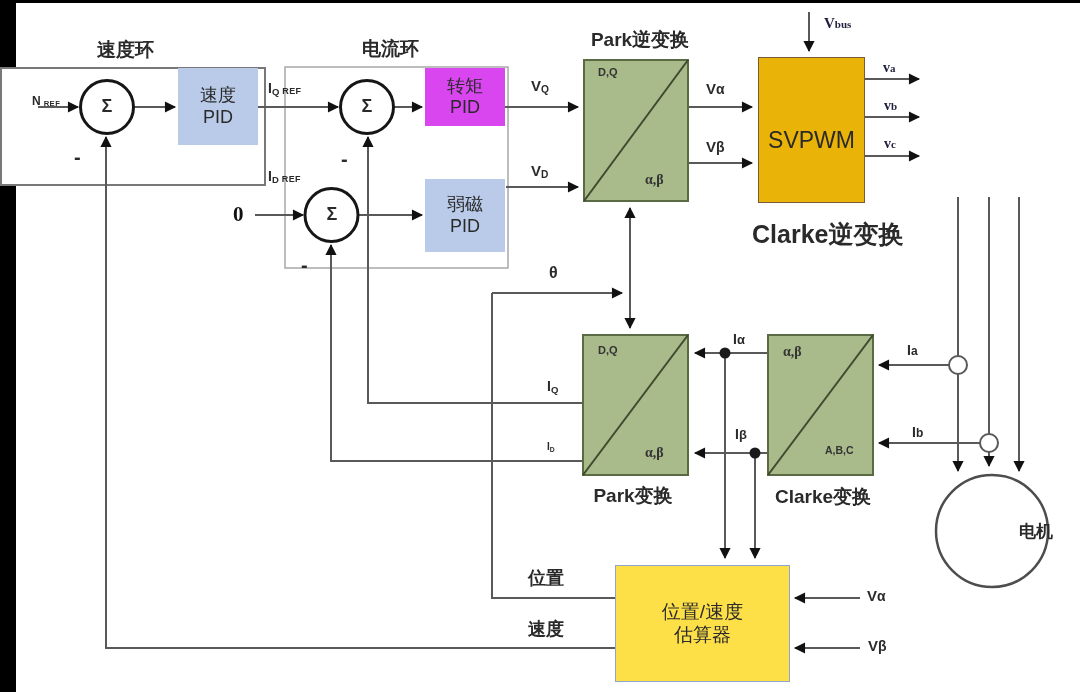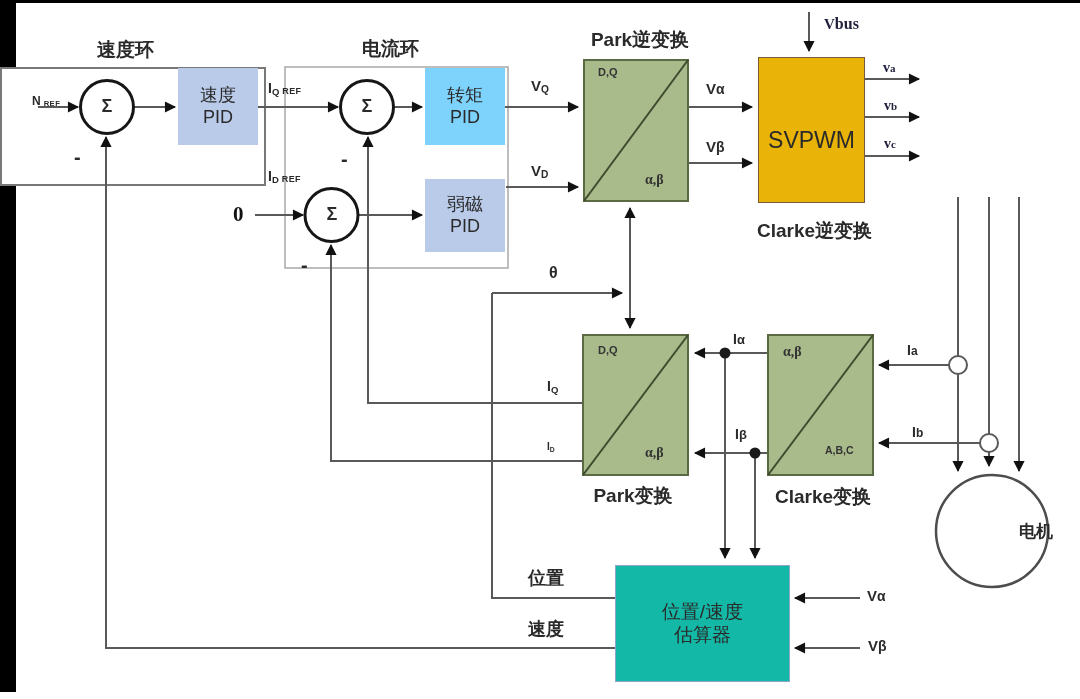--- a/index.html
+++ b/index.html
@@ -103,49 +103,49 @@
       <line x1="584" y1="201" x2="688" y2="60"></line>
       <line x1="583" y1="475" x2="688" y2="335"></line>
       <line x1="768" y1="475" x2="873" y2="335"></line>
     </g>
   </svg>
 
   <div class="box" style="left:178px;top:68px;width:80px;height:77px;background:#b9cbe9;font-size:18px;">
     <div>速度</div>
     <div>PID</div>
   </div>
-  <div class="box" style="left:425px;top:68px;width:80px;height:77px;background:#7dd3fc;font-size:18px;">
+  <div class="box" style="left:425px;top:68px;width:80px;height:58px;background:#d946ef;font-size:18px;">
     <div>转矩</div>
     <div>PID</div>
   </div>
   <div class="box" style="left:425px;top:179px;width:80px;height:73px;background:#b9cbe9;font-size:18px;">
     <div>弱磁</div>
     <div>PID</div>
   </div>
   <div class="box" style="left:758px;top:57px;width:107px;height:146px;background:#eab308;border:1.5px solid #7a5a3a;font-size:23px;justify-content:flex-end;padding-bottom:48px;box-sizing:border-box;">
     <div>SVPWM</div>
   </div>
-  <div class="box" style="left:615px;top:565px;width:173px;height:115px;background:#14b8a6;border:1px solid #8fa6cc;font-size:19px;">
+  <div class="box" style="left:615px;top:565px;width:173px;height:115px;background:#fde047;border:1px solid #8fa6cc;font-size:19px;">
     <div>位置/速度</div>
     <div>估算器</div>
   </div>
   <div class="lbl ctr" style="left:996px;top:520px;width:80px;font-size:17px;">电机</div>
 
   <div class="lbl ctr" style="left:92px;top:96px;width:30px;font-size:18px;">Σ</div>
   <div class="lbl ctr" style="left:352px;top:96px;width:30px;font-size:18px;">Σ</div>
   <div class="lbl ctr" style="left:317px;top:204px;width:30px;font-size:18px;">Σ</div>
 
   <div class="lbl" style="left:74px;top:146px;font-size:20px;font-weight:bold;">-</div>
   <div class="lbl" style="left:341px;top:148px;font-size:20px;font-weight:bold;">-</div>
   <div class="lbl" style="left:301px;top:254px;font-size:20px;font-weight:bold;">-</div>
 
   <div class="lbl ctr" style="left:68px;top:37px;width:115px;font-size:19px;">速度环</div>
   <div class="lbl ctr" style="left:333px;top:36px;width:115px;font-size:19px;">电流环</div>
   <div class="lbl ctr" style="left:580px;top:27px;width:120px;font-size:19px;">Park逆变换</div>
-  <div class="lbl ctr" style="left:752px;top:218px;width:125px;font-size:19px;">Clarke逆变换</div>
+  <div class="lbl ctr" style="left:752px;top:218px;width:125px;font-size:25px;">Clarke逆变换</div>
   <div class="lbl ctr" style="left:578px;top:483px;width:110px;font-size:19px;">Park变换</div>
   <div class="lbl ctr" style="left:763px;top:484px;width:120px;font-size:19px;">Clarke变换</div>
 
   <div class="lbl" style="left:598px;top:66px;font-size:11px;font-weight:bold;color:#333;">D,Q</div>
   <div class="lbl serifb" style="left:645px;top:172px;font-size:14px;color:#333;">α,β</div>
   <div class="lbl" style="left:598px;top:344px;font-size:11px;font-weight:bold;color:#333;">D,Q</div>
   <div class="lbl serifb" style="left:645px;top:445px;font-size:14px;color:#333;">α,β</div>
   <div class="lbl serifb" style="left:783px;top:344px;font-size:14px;color:#333;">α,β</div>
   <div class="lbl" style="left:825px;top:444px;font-size:10.5px;font-weight:bold;color:#333;">A,B,C</div>
 
@@ -166,21 +166,21 @@
   <div class="lbl" style="left:531px;top:162px;font-size:15px;">
     <span>V</span><span class="sub">D</span>
   </div>
   <div class="lbl" style="left:706px;top:80px;font-size:15px;">
     <span>V</span><span style="font-size:14px;">α</span>
   </div>
   <div class="lbl" style="left:706px;top:138px;font-size:15px;">
     <span>V</span><span style="font-size:14px;">β</span>
   </div>
   <div class="lbl serifb" style="left:824px;top:15px;font-size:15px;color:#1f1f3d;">
-    <span>V</span><span style="font-size:16px;">bus</span>
+    <span>V</span><span style="font-size:11px;">bus</span>
   </div>
   <div class="lbl serifb" style="left:883px;top:60px;font-size:14px;color:#1f1f3d;">
     <span>v</span><span style="font-size:11px;">a</span>
   </div>
   <div class="lbl serifb" style="left:884px;top:98px;font-size:14px;color:#1f1f3d;">
     <span>v</span><span style="font-size:11px;">b</span>
   </div>
   <div class="lbl serifb" style="left:884px;top:136px;font-size:14px;color:#1f1f3d;">
     <span>v</span><span style="font-size:11px;">c</span>
   </div>

